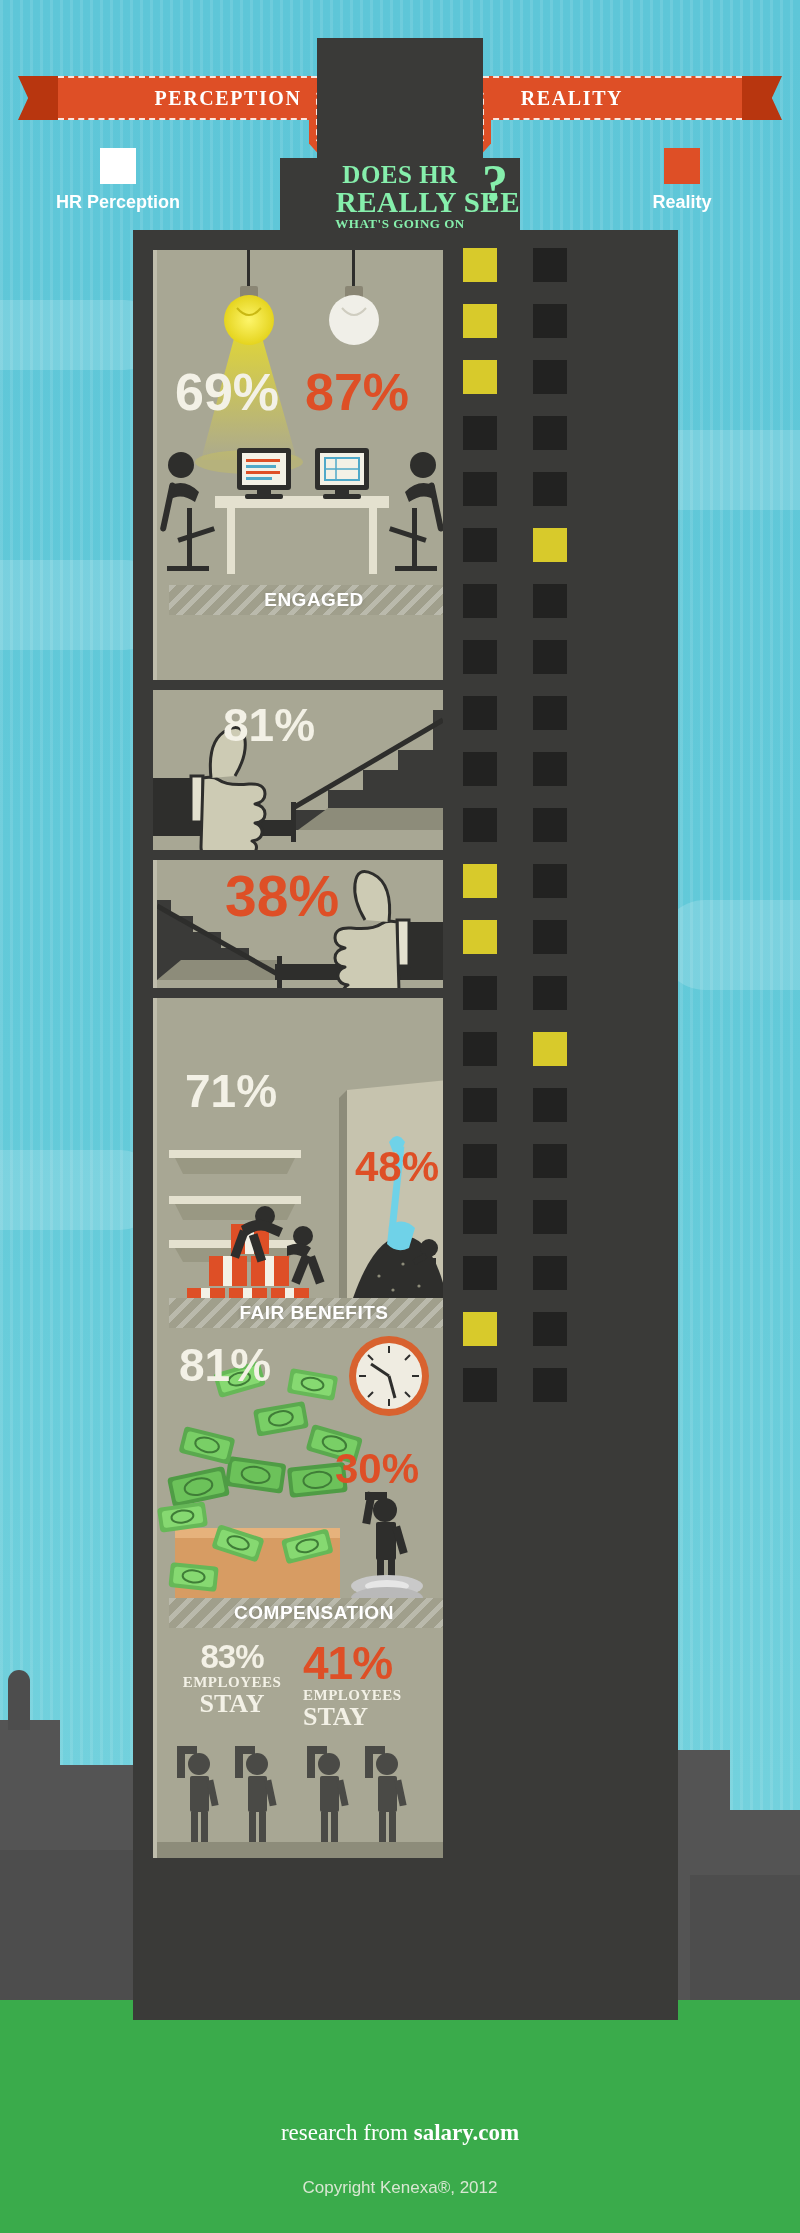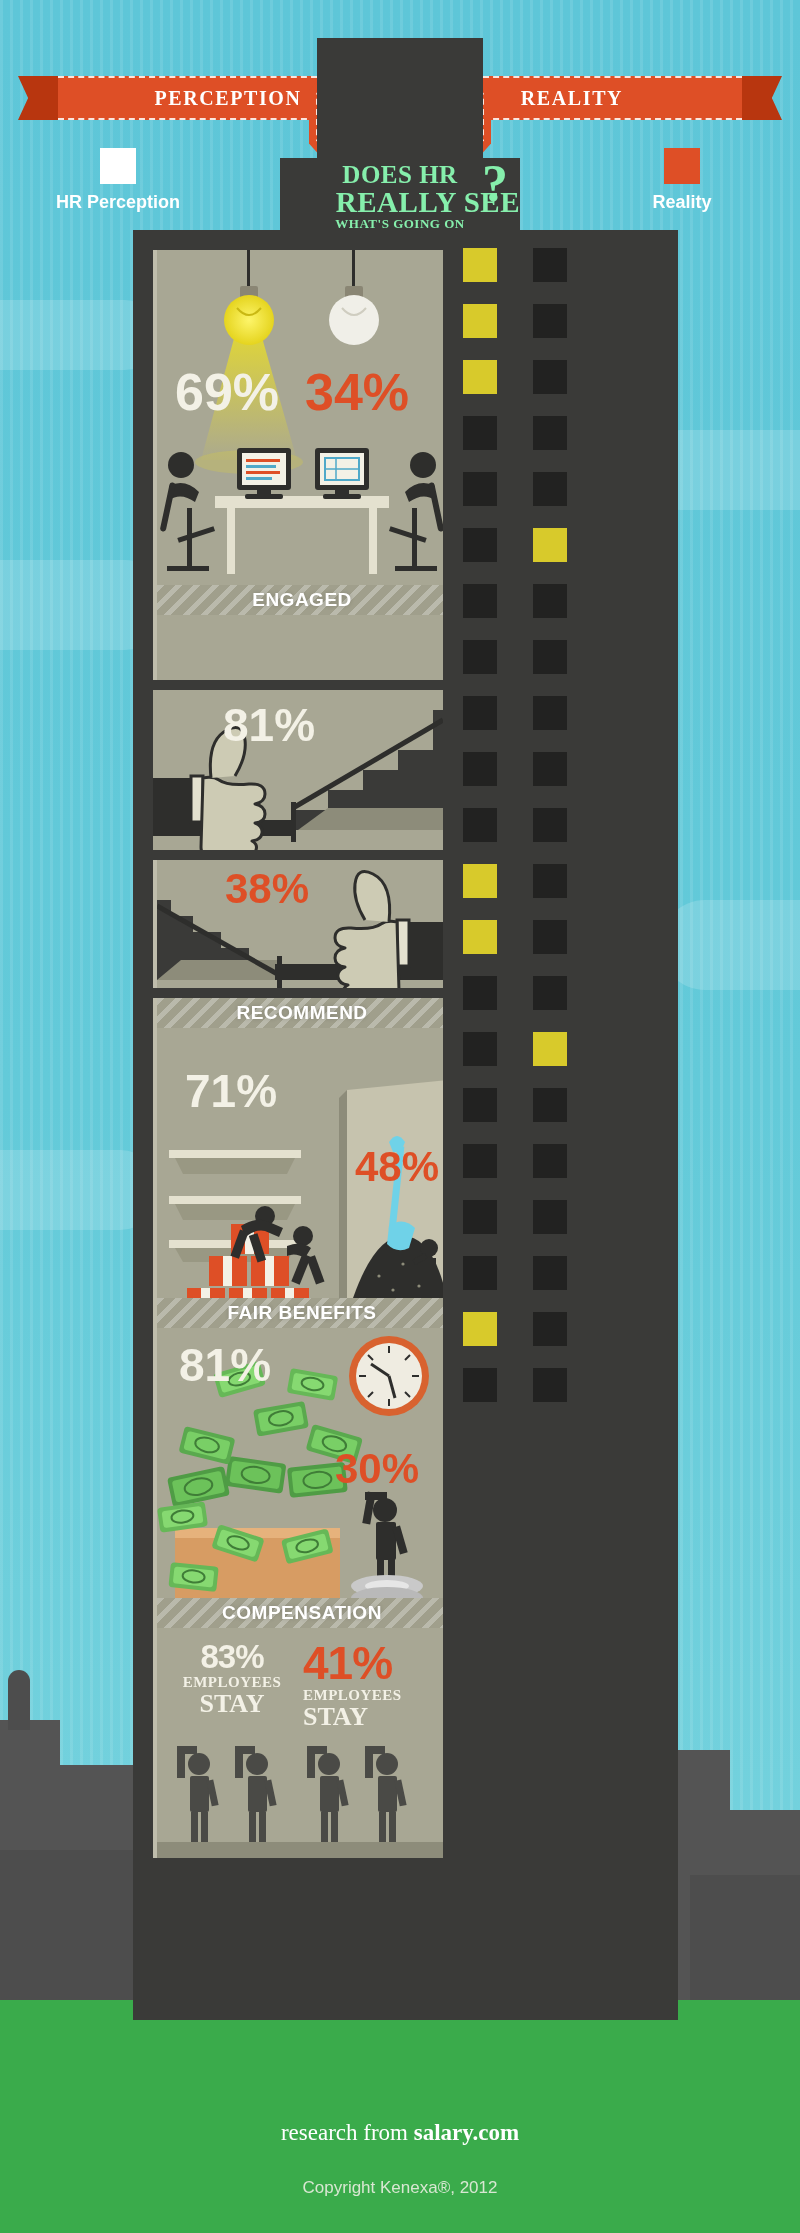--- a/index.html
+++ b/index.html
@@ -110,21 +110,21 @@
   .tower-shadow { position:absolute; left:133px; top:230px; width:14px; height:1790px; background:#2e2e2c; }
 
   .panel-col { position:absolute; left:20px; top:20px; width:290px; }
   .panel {
     position:relative; width:290px; background:#a8a794; overflow:hidden;
     border-left:4px solid #bfbdac;
   }
   .panel + .panel { margin-top:10px; }
 
   .band {
-    position:absolute; left:0; width:290px; height:30px;
+    position:absolute; left:12px; width:290px; height:30px;
     background-color:#a09f8c;
     background-image: repeating-linear-gradient(135deg,
       rgba(255,255,255,0.28) 0px, rgba(255,255,255,0.28) 5px,
       rgba(0,0,0,0.0) 5px, rgba(0,0,0,0.0) 13px);
     color:#fff; font-weight:bold; font-size:19px; letter-spacing:0.5px;
     display:flex; align-items:center; justify-content:center; z-index:6;
   }
   .band span { text-shadow: 0 0 4px rgba(0,0,0,.18); }
 
   .pct { position:absolute; font-weight:bold; line-height:1; z-index:5; }
@@ -328,21 +328,21 @@
           <rect x="20" y="282" width="38" height="5" fill="#2e2e2c" transform="rotate(-18 39 284)"></rect>
 
           <circle cx="266" cy="215" r="13" fill="#2e2e2c"></circle>
           <path d="M278 236 q-16 -8 -30 6 l4 10 q14 -10 26 -2 z" fill="#2e2e2c"></path>
           <rect x="276" y="232" width="6" height="50" rx="3" fill="#2e2e2c" transform="rotate(-12 279 256)"></rect>
           <rect x="255" y="258" width="5" height="60" fill="#2e2e2c"></rect>
           <rect x="238" y="316" width="42" height="5" fill="#2e2e2c"></rect>
           <rect x="232" y="282" width="38" height="5" fill="#2e2e2c" transform="rotate(18 251 284)"></rect>
         </svg>
         <div class="pct white" style="left:18px; top:116px; font-size:52px;">69%</div>
-        <div class="pct orange" style="left:148px; top:116px; font-size:52px;">34%</div>
+        <div class="pct orange" style="left:148px; top:116px; font-size:52px;">87%</div>
         <div class="band" style="top:335px;">
           <span>ENGAGED</span>
         </div>
       </div>
 
       <div class="panel" style="height:160px; border-left:none;">
         <svg class="svgart" viewBox="0 0 290 160" width="290" height="160">
 
           <polygon points="290,20 290,140 140,140 140,120 175,120 175,100 210,100 210,80 245,80 245,60 280,60 280,20" fill="#3a3a38"></polygon>
           <polygon points="145,140 290,140 290,118 175,118" fill="#8d8c7a"></polygon>
@@ -365,27 +365,24 @@
           <polygon points="0,40 0,120 120,120 120,104 92,104 92,88 64,88 64,72 36,72 36,56 14,56 14,40" fill="#3a3a38"></polygon>
           <polygon points="0,120 120,120 120,100 24,100" fill="#8d8c7a"></polygon>
           <line x1="0" y1="46" x2="124" y2="116" stroke="#2e2e2c" stroke-width="5"></line>
           <rect x="120" y="96" width="5" height="32" fill="#2e2e2c"></rect>
           <rect x="118" y="104" width="172" height="16" fill="#2e2e2c"></rect>
           <rect x="244" y="62" width="46" height="44" fill="#2e2e2c"></rect>
           <rect x="240" y="60" width="12" height="46" fill="#e4e1cf" stroke="#2e2e2c" stroke-width="3"></rect>
           <path d="M240 62 q-10 -2 -16 2 q-8 6 -30 4 q-16 -1 -16 10 q0 8 10 10 q-10 2 -10 10 q0 8 10 9 q-8 3 -7 10 q1 7 10 8 q-6 3 -4 9 q2 6 12 6 l34 0 q9 0 9 -9 z" fill="#cdcbb4" stroke="#2e2e2c" stroke-width="3" stroke-linejoin="round"></path>
           <path d="M232 62 q4 -38 -16 -48 q-16 -8 -18 10 q-2 16 10 36" fill="#cdcbb4" stroke="#2e2e2c" stroke-width="3"></path>
         </svg>
-        <div class="pct orange" style="left:68px; top:8px; font-size:42px;">38%</div>
+        <div class="pct orange" style="left:68px; top:8px; font-size:57px;">38%</div>
       </div>
 
       <div class="panel" style="height:330px; border-left:4px solid #bfbdac;">
-        <div class="band" style="top:0;">
-          <span>RECOMMEND</span>
-        </div>
         <svg class="svgart" viewBox="0 0 290 330" width="290" height="330">
 
           <polygon points="190,92 290,82 290,300 190,300" fill="#c6c3ae"></polygon>
           <polygon points="182,100 190,92 190,300 182,300" fill="#8d8c7a"></polygon>
 
           <rect x="12" y="152" width="132" height="8" fill="#e4e1cf"></rect>
           <polygon points="18,160 138,160 130,176 26,176" fill="#999883"></polygon>
           <rect x="12" y="198" width="132" height="8" fill="#e4e1cf"></rect>
           <polygon points="18,206 138,206 130,222 26,222" fill="#999883"></polygon>
           <rect x="12" y="242" width="132" height="8" fill="#e4e1cf"></rect>

